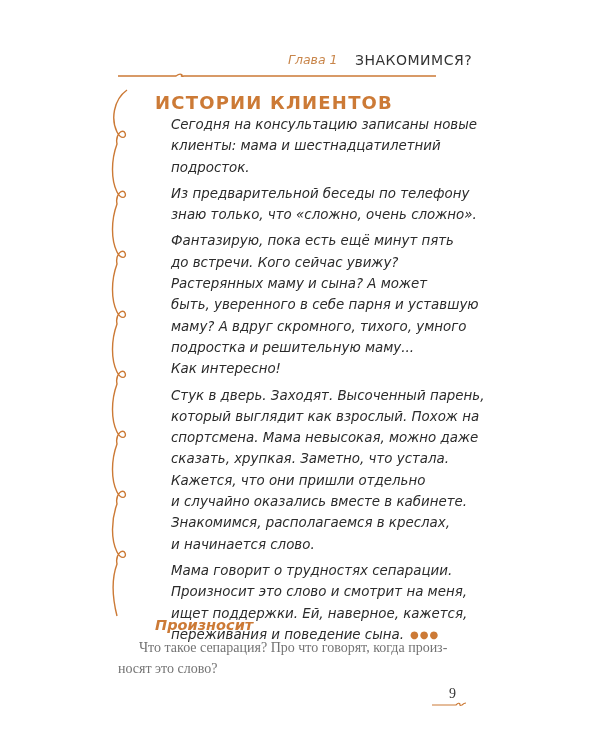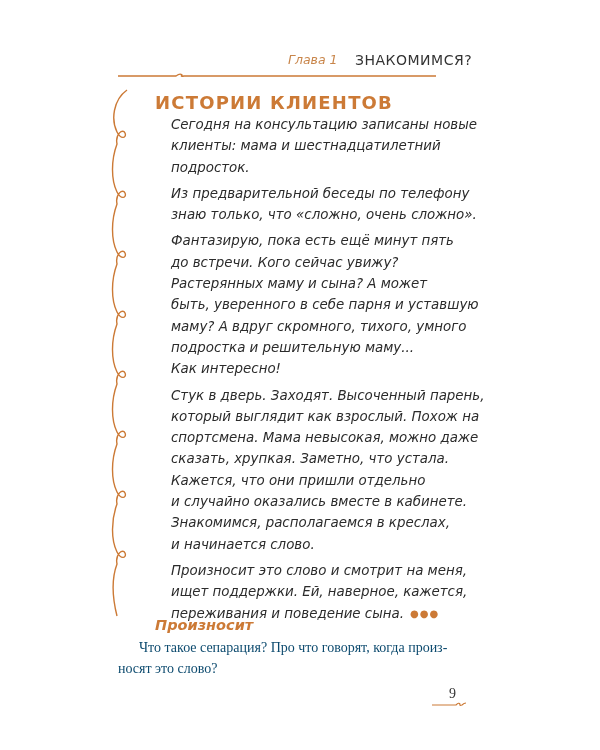--- a/index.html
+++ b/index.html
@@ -58,21 +58,21 @@
   .comments-title {
     position: absolute; left: 155px; top: 617px;
     font-size: 14.5px; font-weight: bold; font-style: italic;
     color: #cc7a36;
     font-family: "DejaVu Sans", sans-serif;
   }
   .comments-body {
     position: absolute; left: 118px; top: 637px; width: 375px;
     font-family: "Liberation Serif", serif;
     font-size: 14px; line-height: 21px;
-    color: #0c4a6e;
+    color: #737373;
   }
   .comments-body .line { display: block; white-space: nowrap; }
   .comments-body .indent { padding-left: 21px; }
   .page-number {
     position: absolute; left: 449px; top: 686px;
     font-family: "Liberation Serif", serif;
     font-size: 14px; color: #333;
   }
   .pn-rule { position: absolute; left: 432px; top: 700px; }
 </style>
@@ -124,20 +124,21 @@
     <span class="line">Стук в дверь. Заходят. Высоченный парень,</span>
     <span class="line">который выглядит как взрослый. Похож на</span>
     <span class="line">спортсмена. Мама невысокая, можно даже</span>
     <span class="line">сказать, хрупкая. Заметно, что устала.</span>
     <span class="line">Кажется, что они пришли отдельно</span>
     <span class="line">и случайно оказались вместе в кабинете.</span>
     <span class="line">Знакомимся, располагаемся в креслах,</span>
     <span class="line">и начинается слово.</span>
   </p>
   <p>
+    <span class="line">Мама говорит о трудностях сепарации.</span>
     <span class="line">Произносит это слово и смотрит на меня,</span>
     <span class="line">ищет поддержки. Ей, наверное, кажется,</span>
     <span class="line"><span>переживания и поведение сына.</span><span class="dots">●●●</span></span>
   </p>
 </div>
 
 <div class="comments-title">Произносит</div>
 <div class="comments-body">
   <span class="line indent">Что такое сепарация? Про что говорят, когда произ-</span>
   <span class="line">носят это слово?</span>

